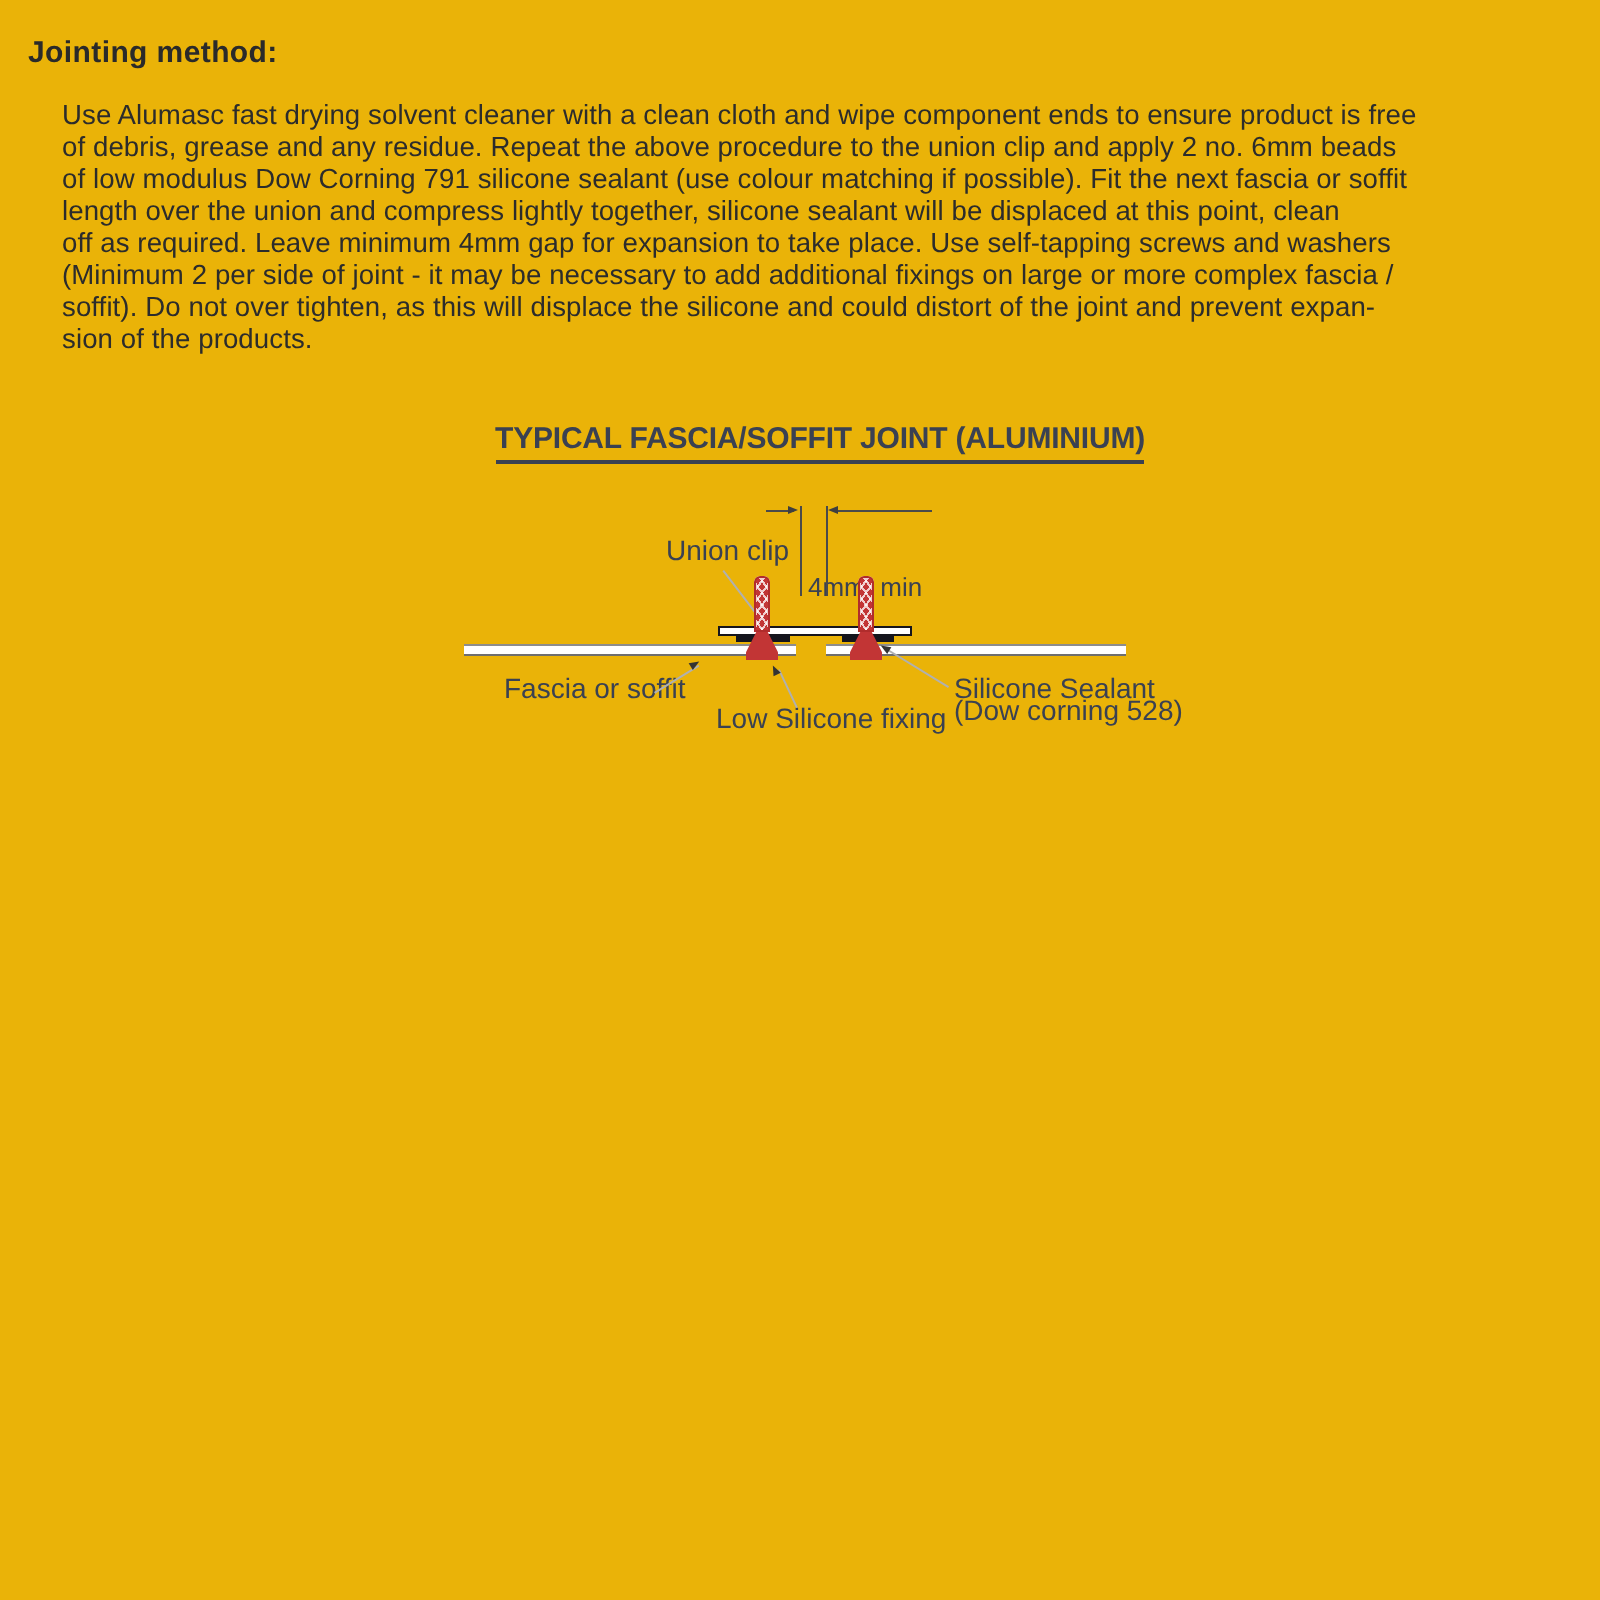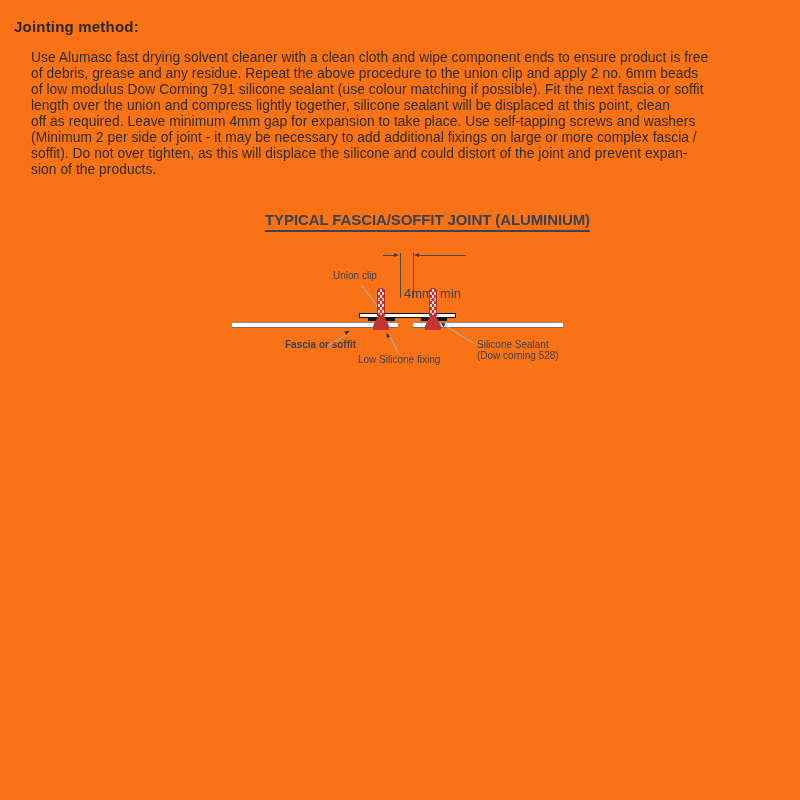--- a/index.html
+++ b/index.html
@@ -1,32 +1,32 @@
 <!DOCTYPE html>
 <html><head>
 <meta charset="utf-8">
 <style>
   html,body{margin:0;padding:0;background:#ffffff;}
-  .page{position:relative;width:800px;height:800px;background:#f97316;overflow:hidden;
+  .page{position:relative;width:800px;height:800px;background:#eab308;overflow:hidden;
         font-family:"Liberation Sans",sans-serif;}
 
   .heading{position:absolute;left:14px;top:18px;margin:0;
            font-size:15px;font-weight:bold;color:#2a2a2a;letter-spacing:.2px;}
 
   .bodytext{position:absolute;left:31px;top:50px;margin:0;width:784px;
             font-size:13.8px;line-height:16px;color:#2c2c2c;
             white-space:pre;letter-spacing:.05px;}
 
   .diagram{position:absolute;left:0;top:200px;width:800px;height:200px;}
 
-  .dtitle{position:absolute;left:230px;top:11px;width:360px;text-align:right;
+  .dtitle{position:absolute;left:230px;top:11px;width:360px;text-align:center;
           font-size:15px;font-weight:bold;color:#3a4152;letter-spacing:-.1px;}
   .dtitle span{display:inline-block;border-bottom:2px solid #3a4152;padding-bottom:2px;}
 
-  .dlabel{position:absolute;font-size:10px;color:#3a4152;line-height:11px;
+  .dlabel{position:absolute;font-size:14px;color:#3a4152;line-height:11px;
           white-space:pre-line;}
   .dim-label{position:absolute;left:404px;top:41px;font-size:13px;color:#3a4152;margin-top:45px;}
 
   .hline{position:absolute;height:0;border-top:1px solid #4a4a4a;}
   .vline{position:absolute;width:1px;background:#4a4a4a;}
 
   .arrow-r{position:absolute;width:0;height:0;
            border-top:2.5px solid transparent;border-bottom:2.5px solid transparent;
            border-left:5px solid #3f3f3f;}
   .arrow-l{position:absolute;width:0;height:0;
@@ -96,21 +96,21 @@
 
     <div class="screw-shank" style="left:377px;"></div>
     <div class="screw-flare" style="left:373px;"></div>
     <div class="screw-shank" style="left:429px;"></div>
     <div class="screw-flare" style="left:425px;"></div>
 
     <div class="dlabel" style="left:333px;top:70px;">Union clip</div>
     <div class="leader" style="left:362px;top:85px;width:38px;transform:rotate(52.5deg);"></div>
     <div class="leadhead" style="left:380px;top:109px;transform:rotate(52.5deg);"></div>
 
-    <div class="dlabel" style="left:285px;top:139px;font-weight:bold;">Fascia or soffit</div>
+    <div class="dlabel" style="left:252px;top:139px;">Fascia or soffit</div>
     <div class="leader" style="left:327px;top:146px;width:26px;transform:rotate(-31.5deg);"></div>
     <div class="leadhead" style="left:345px;top:130px;transform:rotate(-31.5deg);"></div>
 
     <div class="dlabel" style="left:358px;top:154px;">Low Silicone fixing</div>
     <div class="leader" style="left:398px;top:154px;width:21px;transform:rotate(-115.3deg);"></div>
     <div class="leadhead" style="left:385px;top:133px;transform:rotate(-115.3deg);"></div>
 
     <div class="dlabel" style="left:477px;top:139px;">Silicone Sealant
 (Dow corning 528)</div>
     <div class="leader" style="left:474px;top:144px;width:36.5px;transform:rotate(-148.5deg);"></div>

